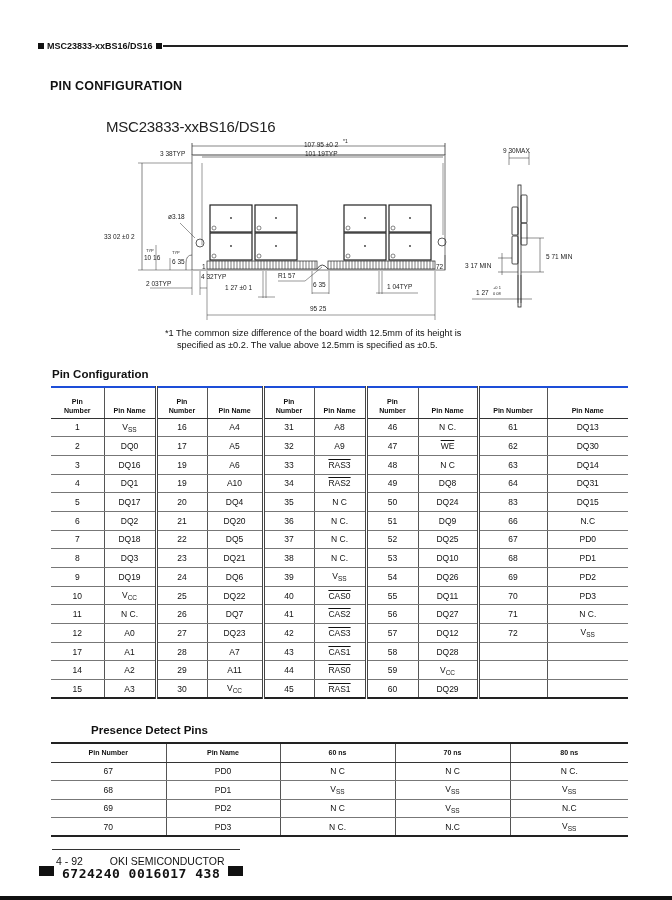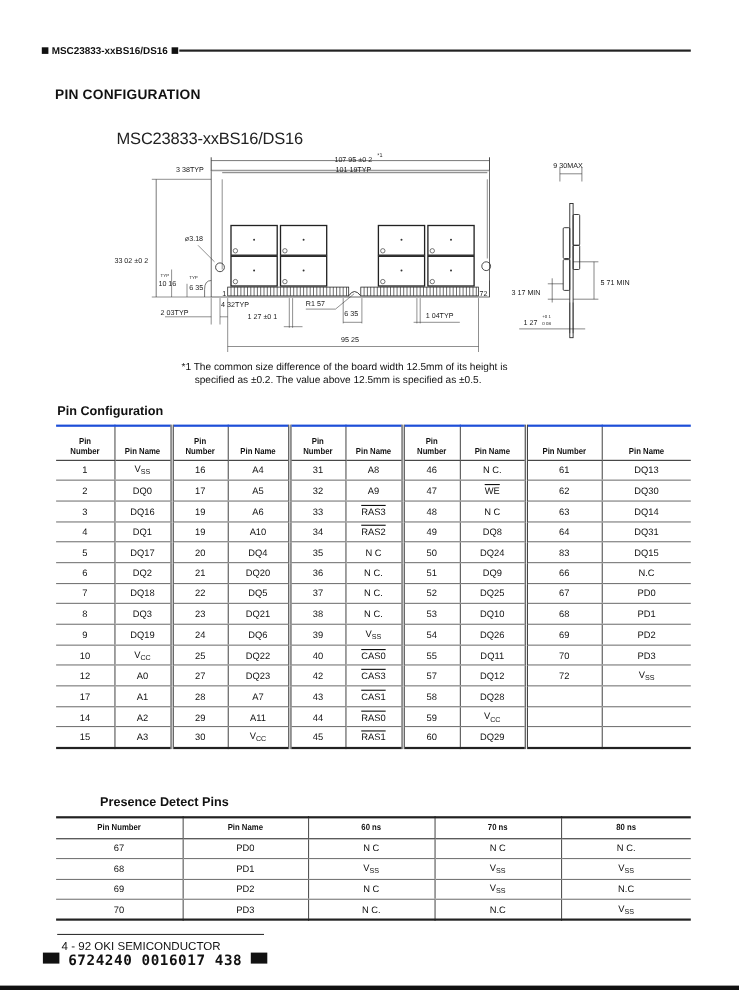--- a/index.html
+++ b/index.html
@@ -39,21 +39,21 @@
   #pd-table { left: 51px; top: 742px; width: 577px; border-top: 2px solid #222; border-bottom: 2px solid #222; }
   #pd-table th { height: 19px; border-bottom: 1.5px solid #333; }
   #pd-table td { height: 18.5px; border-bottom: 1px solid #777; }
   #pd-table .vl { border-left: 1px solid #555; }
 
   .ovl { text-decoration: overline; }
   sub { font-size: 6.5px; vertical-align: -2px; }
 
   .footer-rule { position: absolute; left: 52px; top: 849px; width: 188px; height: 1px; background: #333; }
   .footer { position: absolute; left: 56px; top: 855px; font-size: 10.5px; color: #111; }
-  .footer .page { }
+  .footer .page { margin-right: 24px; }
   .barcode-line { position: absolute; left: 31px; top: 866px; display: flex; align-items: flex-start; font-family: "DejaVu Sans Mono", monospace; font-size: 13px; font-weight: bold; letter-spacing: 0.5px; }
   .barcode-line .blk { display: inline-block; width: 15px; height: 10px; background: #111; margin: 0 8px; }
   .bottom-edge { position: absolute; left: 0; top: 896px; width: 672px; height: 4px; background: #111; }
 </style>
 </head>
 <body>
 
 <div class="running-header">
   <span class="sq"></span>
   <span>MSC23833-xxBS16/DS16</span>
@@ -420,20 +420,32 @@
         <td class="dl">25</td>
         <td class="vl"><span>DQ22</span></td>
         <td class="dl">40</td>
         <td class="vl"><span class="ovl">CAS0</span></td>
         <td class="dl">55</td>
         <td class="vl"><span>DQ11</span></td>
         <td class="dl">70</td>
         <td class="vl"><span>PD3</span></td>
       </tr>
       <tr>
+        <td>11</td>
+        <td class="vl"><span>N C.</span></td>
+        <td class="dl">26</td>
+        <td class="vl"><span>DQ7</span></td>
+        <td class="dl">41</td>
+        <td class="vl"><span class="ovl">CAS2</span></td>
+        <td class="dl">56</td>
+        <td class="vl"><span>DQ27</span></td>
+        <td class="dl">71</td>
+        <td class="vl"><span>N C.</span></td>
+      </tr>
+      <tr>
         <td>12</td>
         <td class="vl"><span>A0</span></td>
         <td class="dl">27</td>
         <td class="vl"><span>DQ23</span></td>
         <td class="dl">42</td>
         <td class="vl"><span class="ovl">CAS3</span></td>
         <td class="dl">57</td>
         <td class="vl"><span>DQ12</span></td>
         <td class="dl">72</td>
         <td class="vl"><span>V<sub>SS</sub></span></td>

